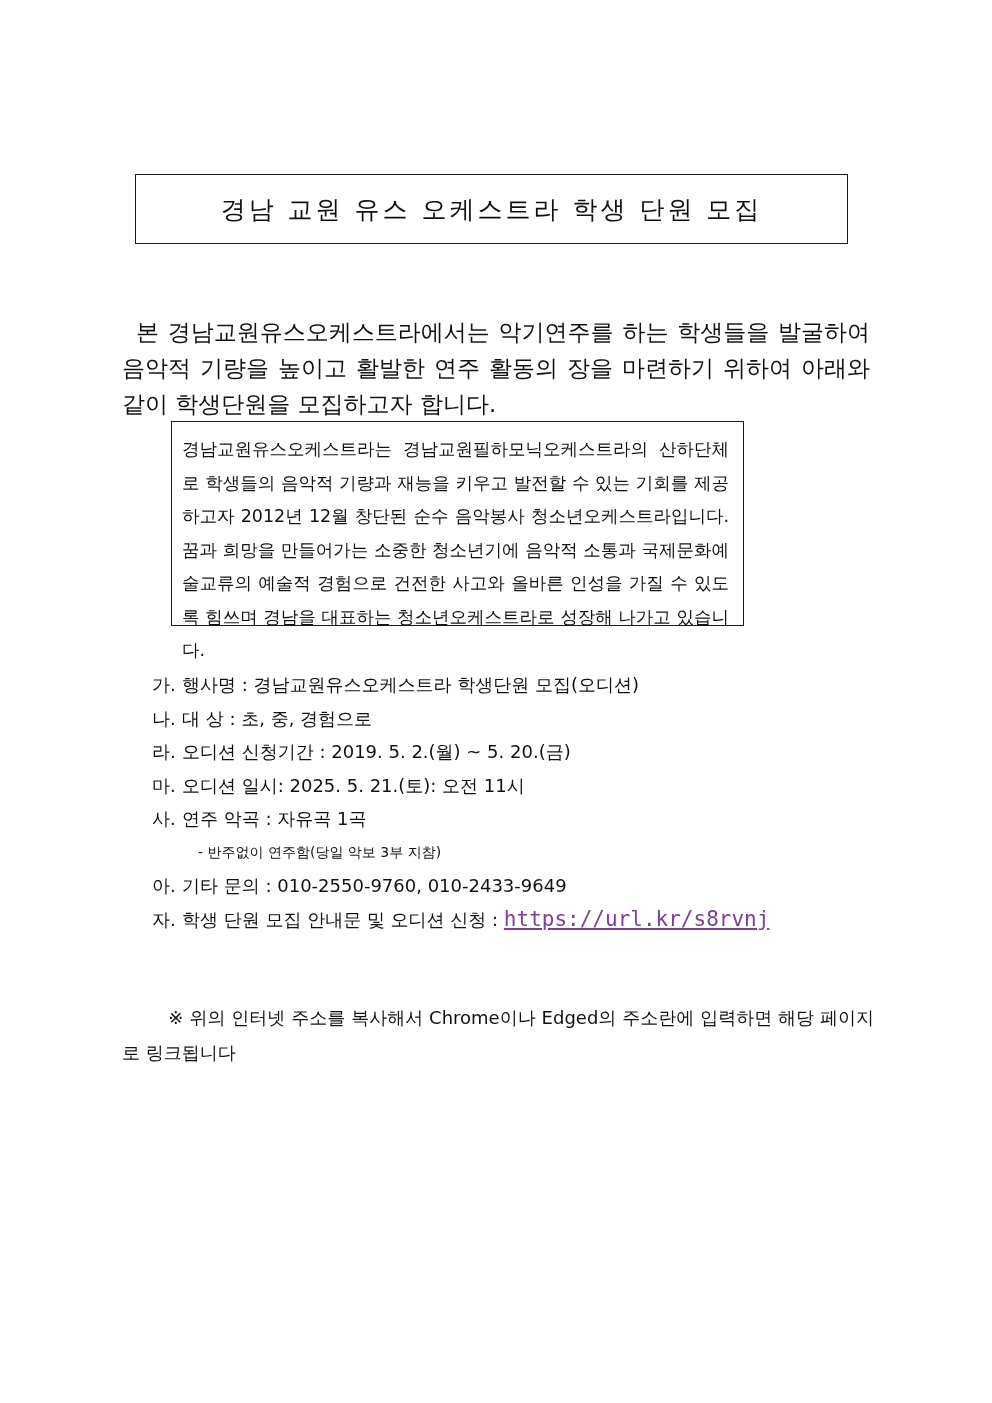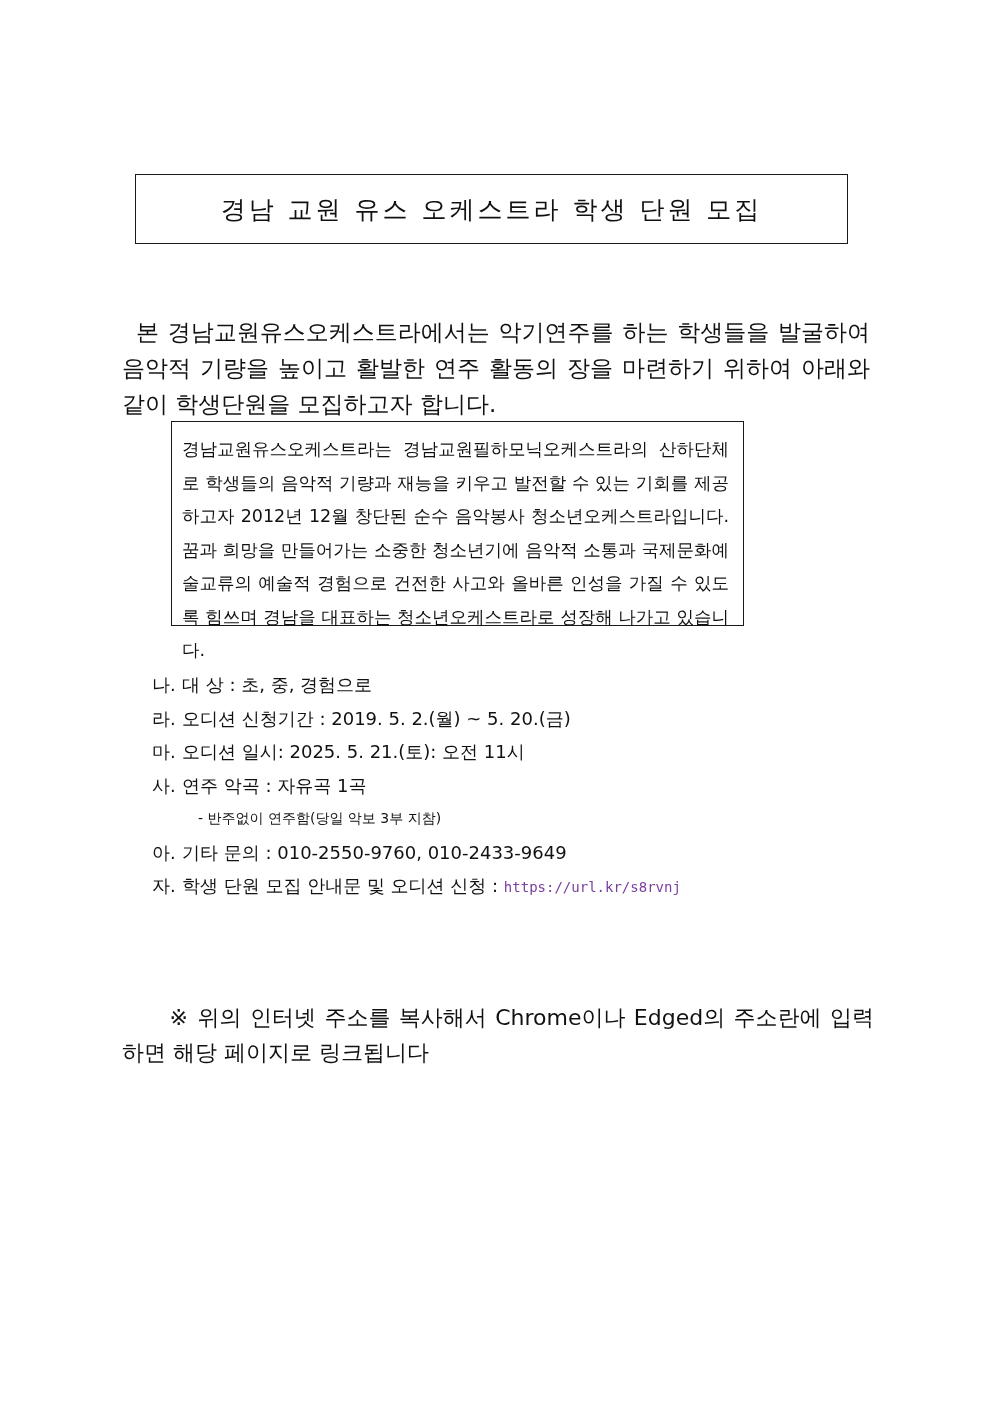--- a/index.html
+++ b/index.html
@@ -99,31 +99,32 @@
   }
   .sub-row {
     font-size: 14px;
     line-height: 33.5px;
     color: #111;
     padding-left: 46px;
     white-space: nowrap;
   }
   .link {
     color: #7b3f9e;
+    text-decoration: underline;
     font-family: "DejaVu Sans Mono", monospace;
-    font-size: 14px;
+    font-size: 21px;
   }
 
   
   .note {
     position: absolute;
     left: 122px;
     top: 1000px;
     width: 752px;
-    font-size: 22px;
+    font-size: 18px;
     line-height: 35px;
     color: #111;
     text-align: justify;
     text-justify: inter-character;
   }
   .note-indent {
     display: inline-block;
     width: 46px;
   }
 </style>
@@ -137,20 +138,23 @@
   </div>
 
   <div class="intro">본 경남교원유스오케스트라에서는 악기연주를 하는 학생들을 발굴하여 음악적 기량을 높이고 활발한 연주 활동의 장을 마련하기 위하여 아래와 같이 학생단원을 모집하고자 합니다.</div>
 
   <div class="desc-box">
     <div class="desc-text">경남교원유스오케스트라는 경남교원필하모닉오케스트라의 산하단체로 학생들의 음악적 기량과 재능을 키우고 발전할 수 있는 기회를 제공하고자 2012년 12월 창단된 순수 음악봉사 청소년오케스트라입니다. 꿈과 희망을 만들어가는 소중한 청소년기에 음악적 소통과 국제문화예술교류의 예술적 경험으로 건전한 사고와 올바른 인성을 가질 수 있도록 힘쓰며 경남을 대표하는 청소년오케스트라로 성장해 나가고 있습니다.</div>
   </div>
 
   <div class="items">
     <div class="item-row">
+      <span class="marker">가.</span><span>행사명 : 경남교원유스오케스트라 학생단원 모집(오디션)</span>
+    </div>
+    <div class="item-row">
       <span class="marker">나.</span><span>대 상 : 초, 중, 경험으로</span>
     </div>
     <div class="item-row">
       <span class="marker">라.</span><span>오디션 신청기간 : 2019. 5. 2.(월) ~ 5. 20.(금)</span>
     </div>
     <div class="item-row">
       <span class="marker">마.</span><span>오디션 일시: 2025. 5. 21.(토): 오전 11시</span>
     </div>
     <div class="item-row">
       <span class="marker">사.</span><span>연주 악곡 : 자유곡 1곡</span>

